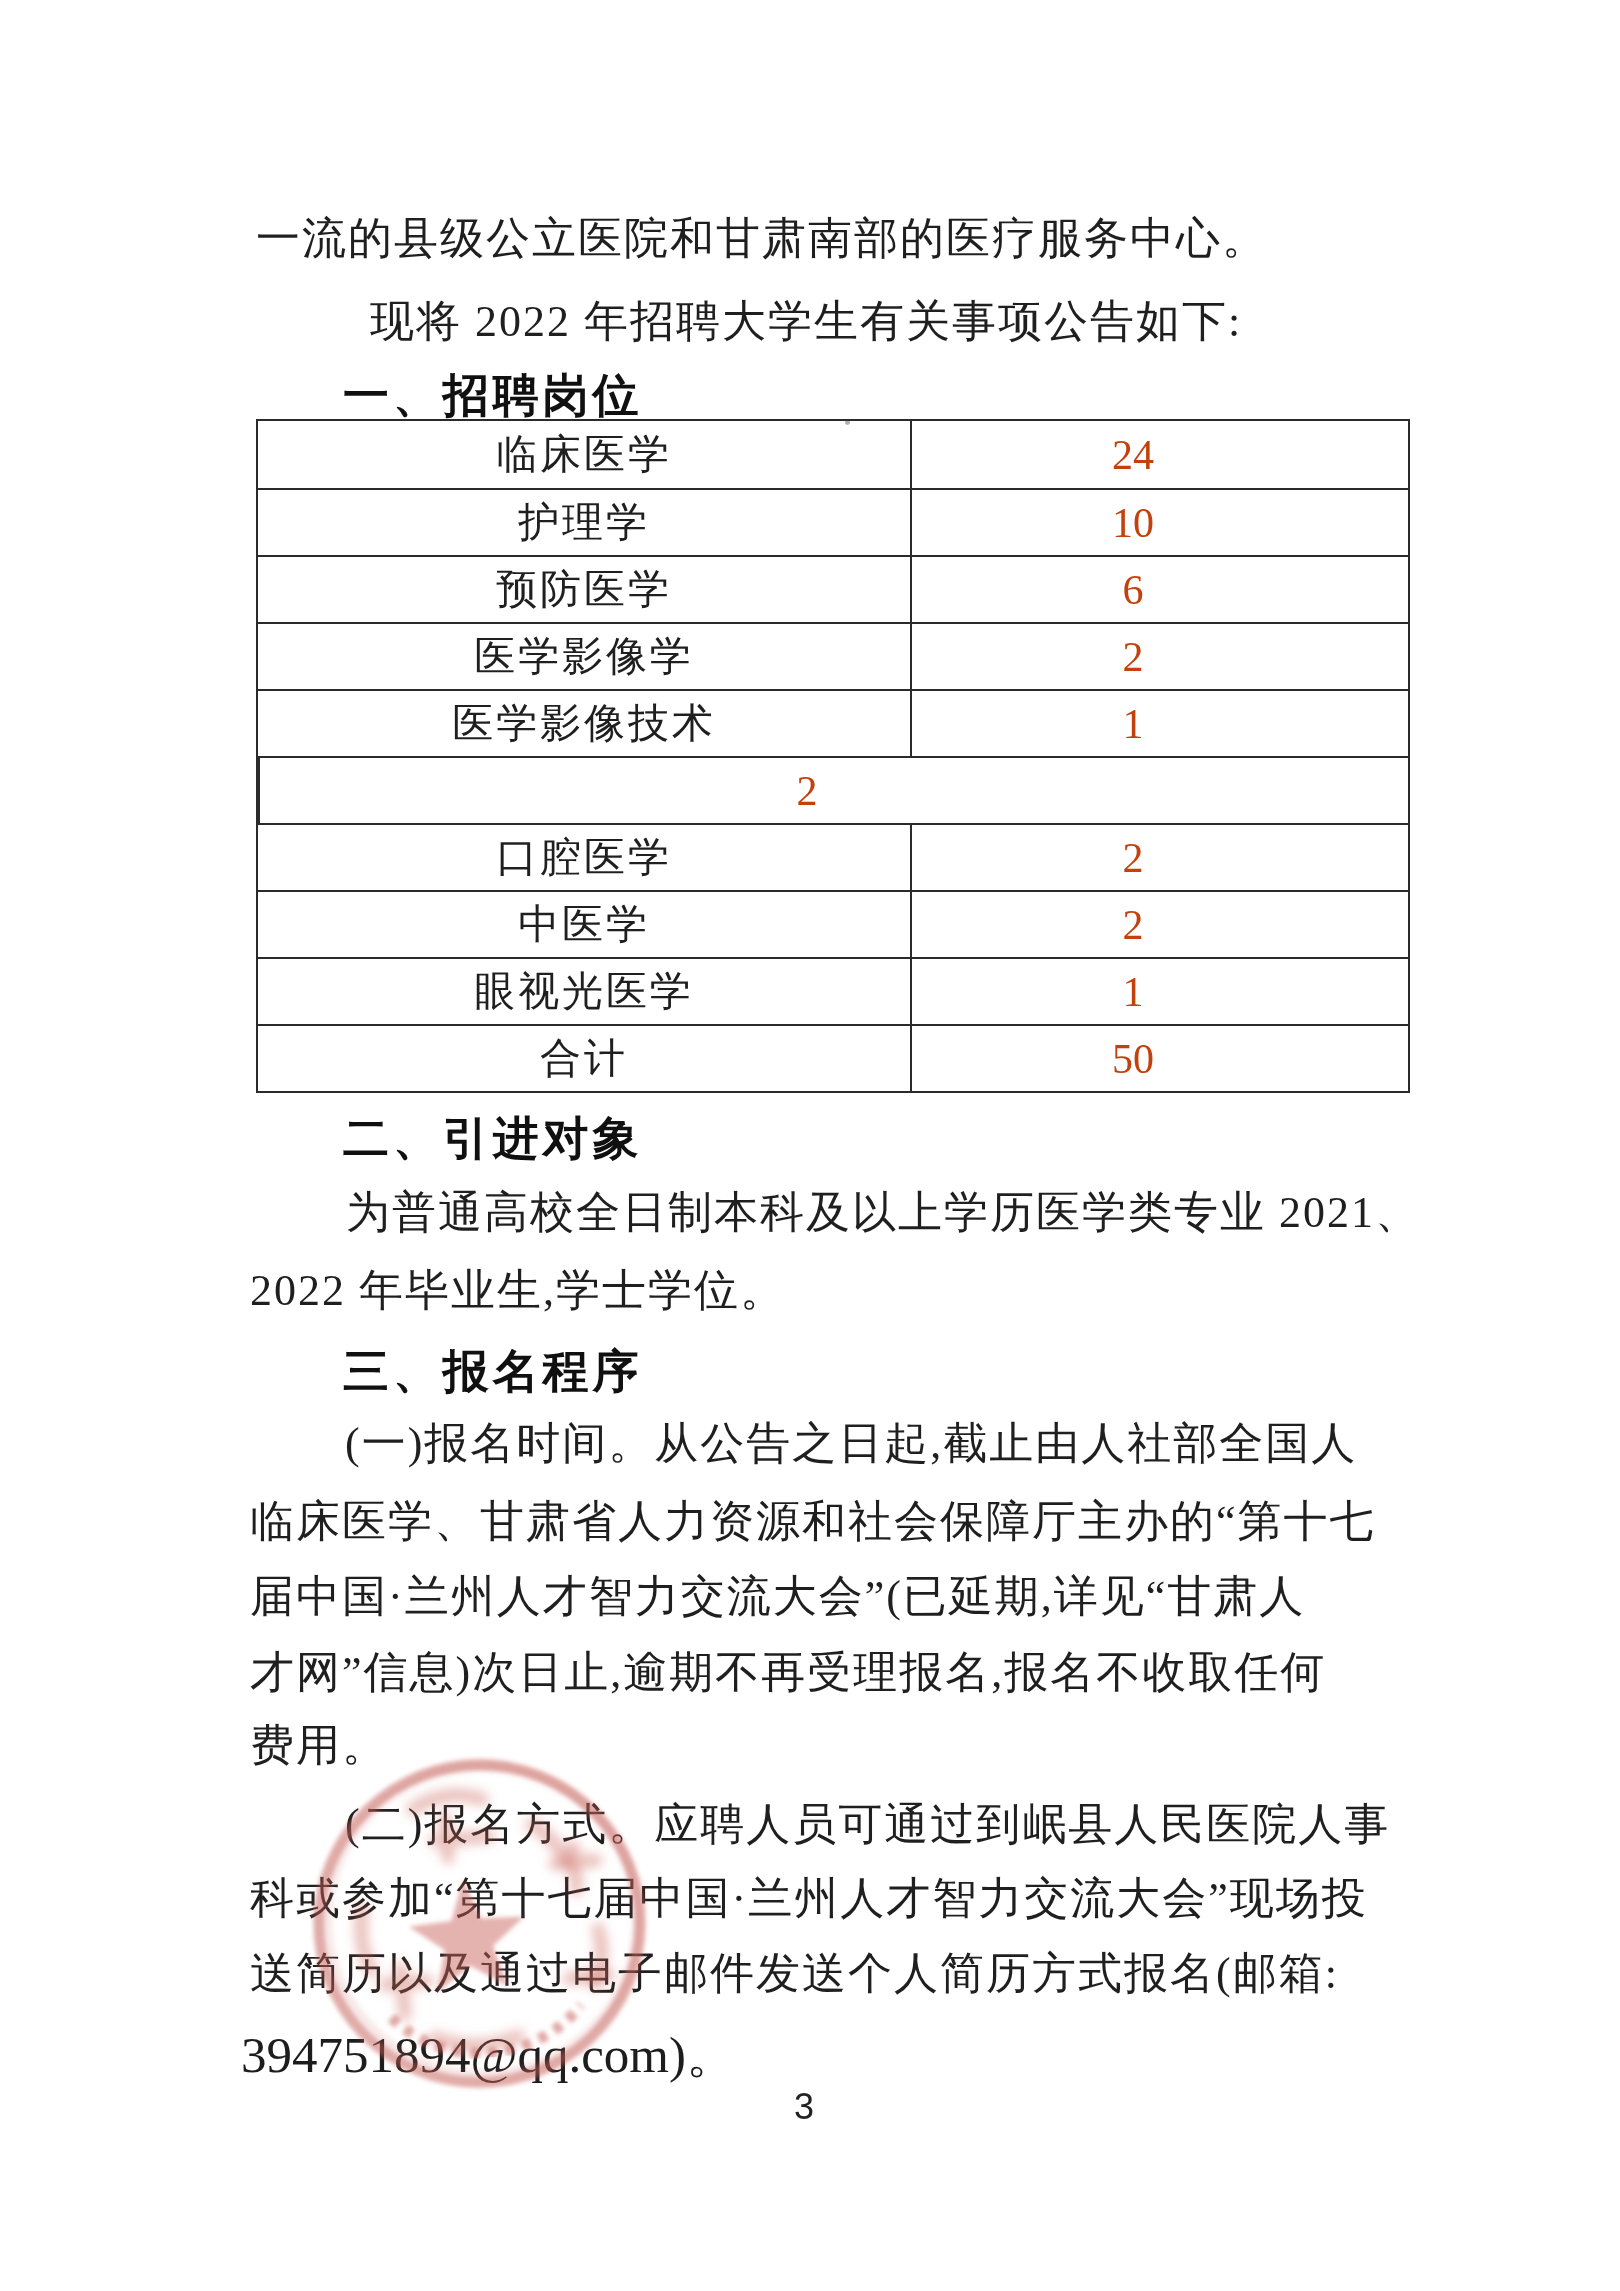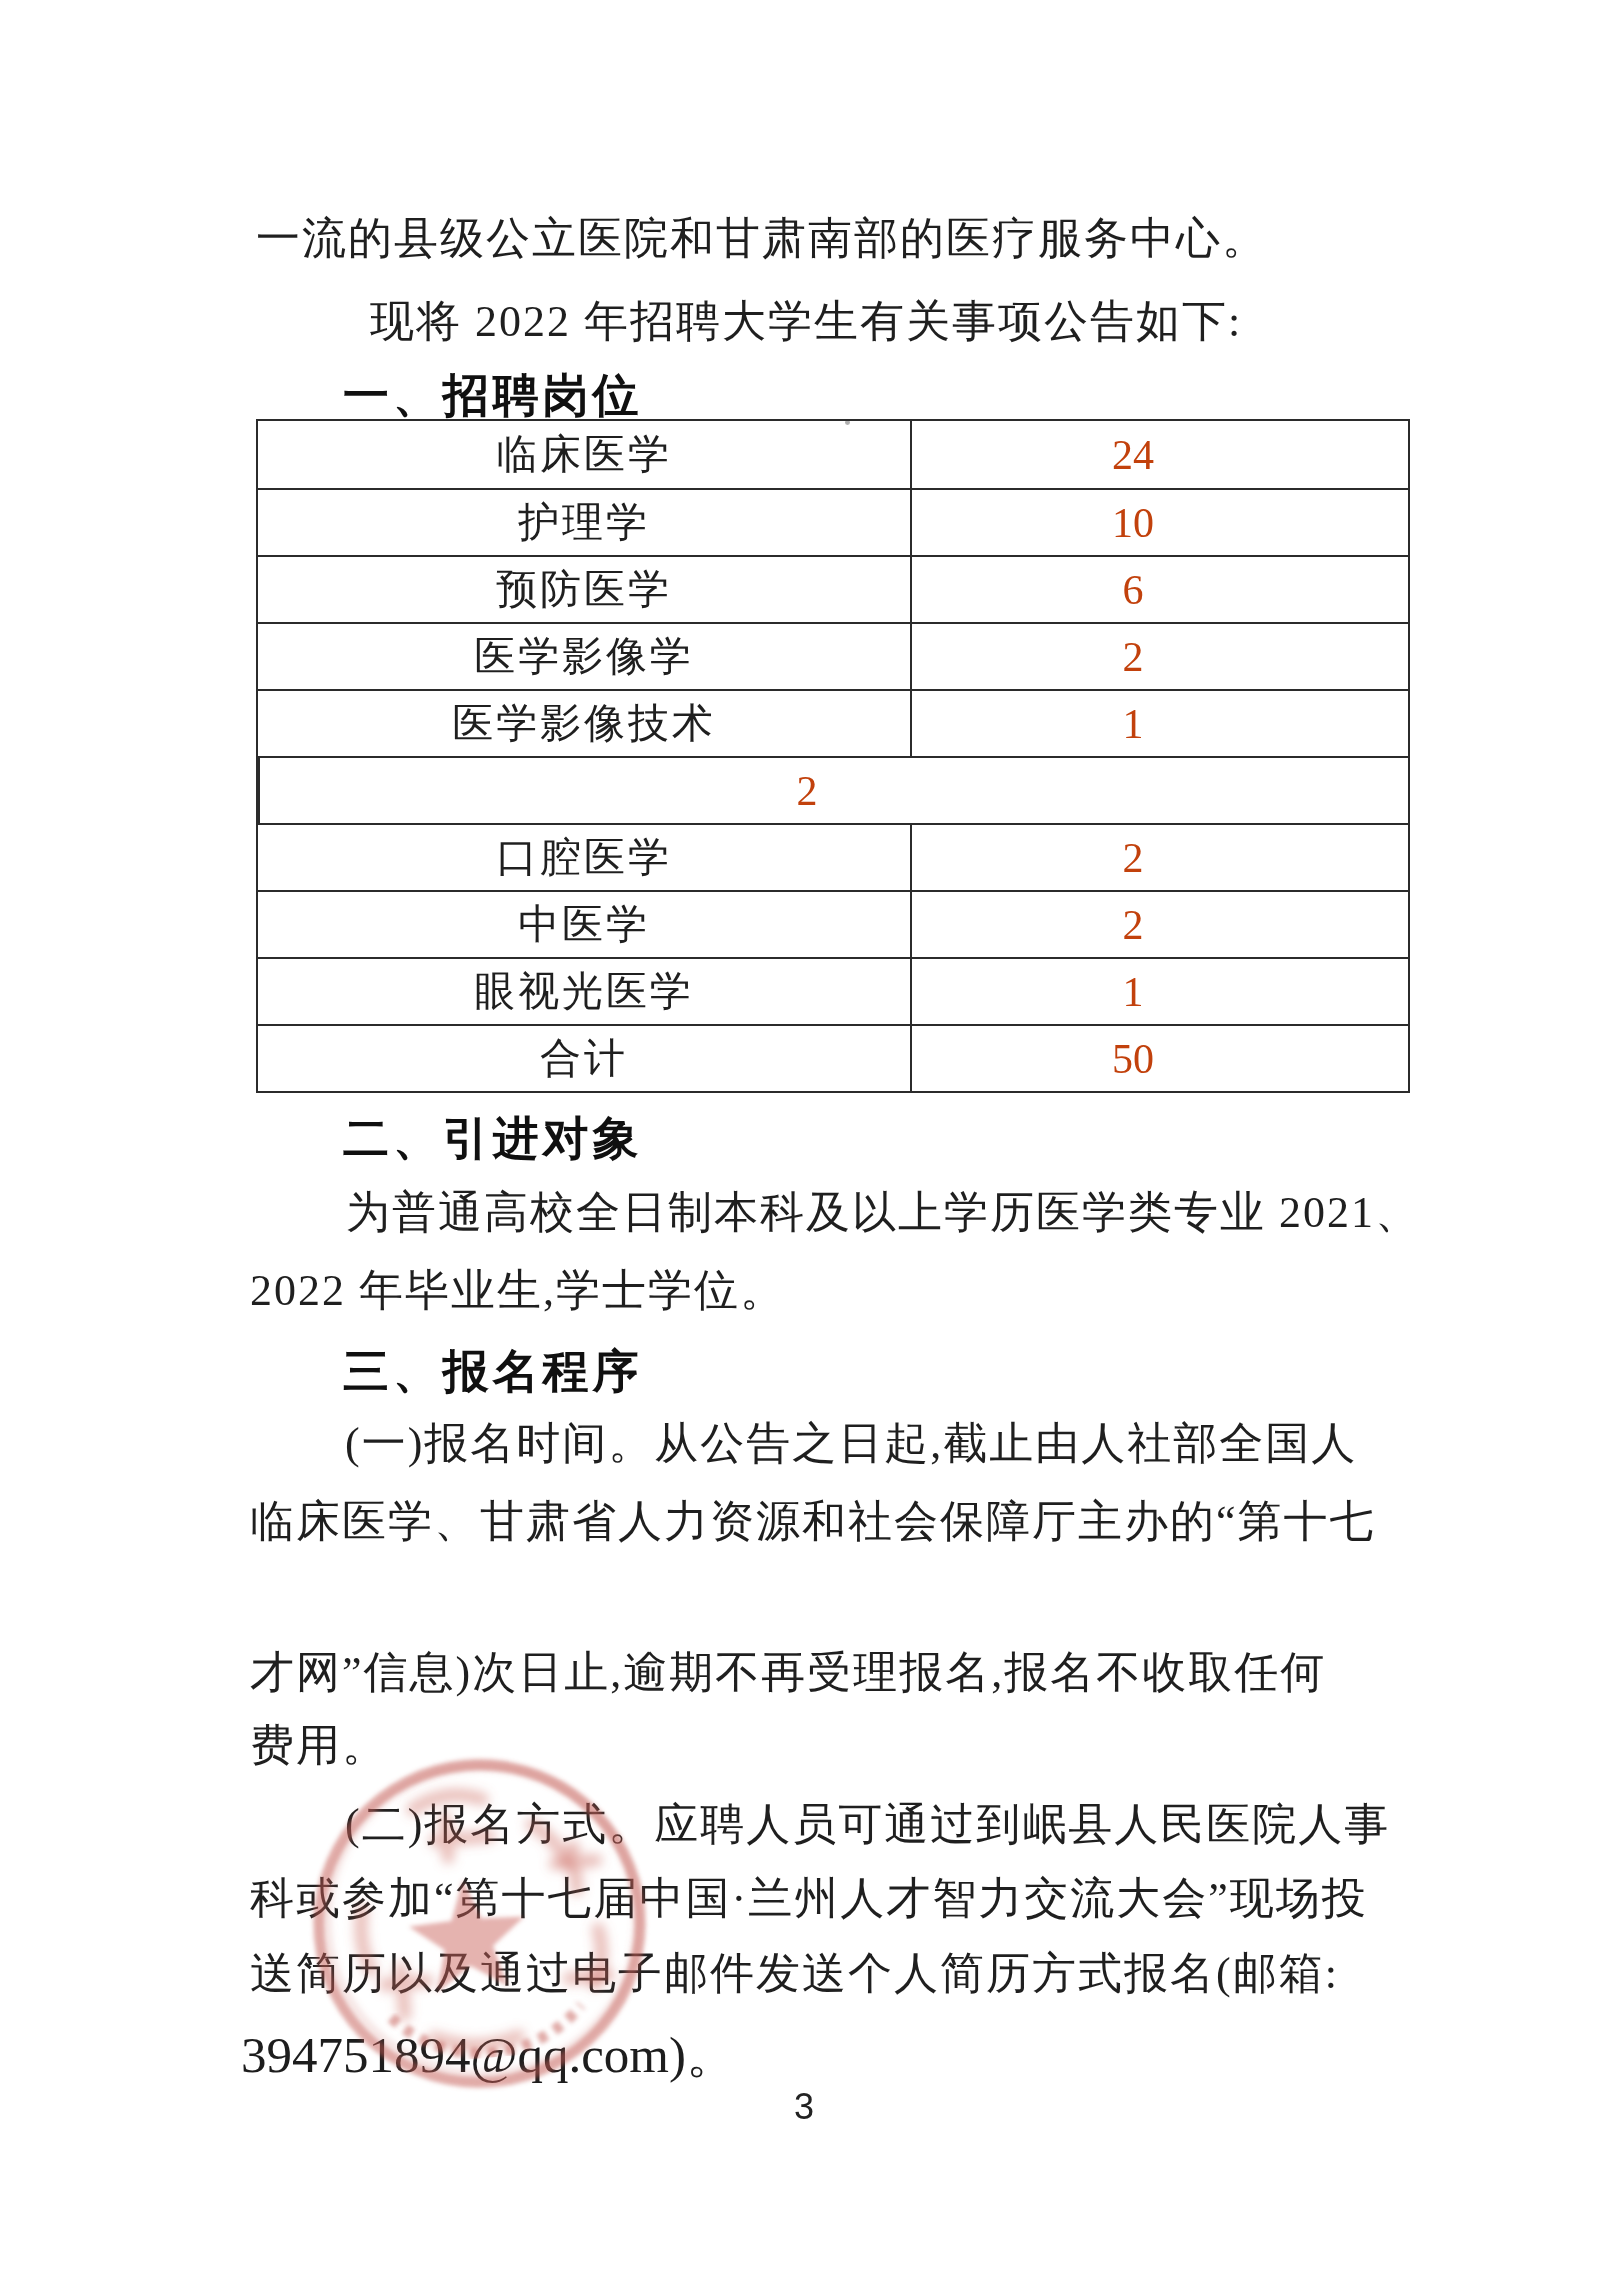--- a/index.html
+++ b/index.html
@@ -153,20 +153,21 @@
     </div>
   </div>
 
   <div class="heading" style="left:343px; top:1108px;">二、引进对象</div>
   <div class="line" style="left:346px; top:1188px;">为普通高校全日制本科及以上学历医学类专业 2021、</div>
   <div class="line" style="left:250px; top:1266px;">2022 年毕业生,学士学位。</div>
 
   <div class="heading" style="left:343px; top:1341px;">三、报名程序</div>
   <div class="line" style="left:345px; top:1419px;">(一)报名时间。从公告之日起,截止由人社部全国人</div>
   <div class="line" style="left:250px; top:1497px;">临床医学、甘肃省人力资源和社会保障厅主办的“第十七</div>
+  <div class="line" style="left:250px; top:1572px;">届中国·兰州人才智力交流大会”(已延期,详见“甘肃人</div>
   <div class="line" style="left:250px; top:1648px;">才网”信息)次日止,逾期不再受理报名,报名不收取任何</div>
   <div class="line" style="left:250px; top:1721px;">费用。</div>
 
   <div class="line" style="left:345px; top:1800px;">(二)报名方式。应聘人员可通过到岷县人民医院人事</div>
   <div class="line" style="left:250px; top:1949px;">送简历以及通过电子邮件发送个人简历方式报名(邮箱:</div>
   <div class="line" style="left:250px; top:1874px;">科或参加“第十七届中国·兰州人才智力交流大会”现场投</div>
   <div class="email-line" style="left:241px; top:2021px;">394751894@qq.com)。</div>
 
   <svg class="seal" viewBox="0 0 352 350">
     <defs>

